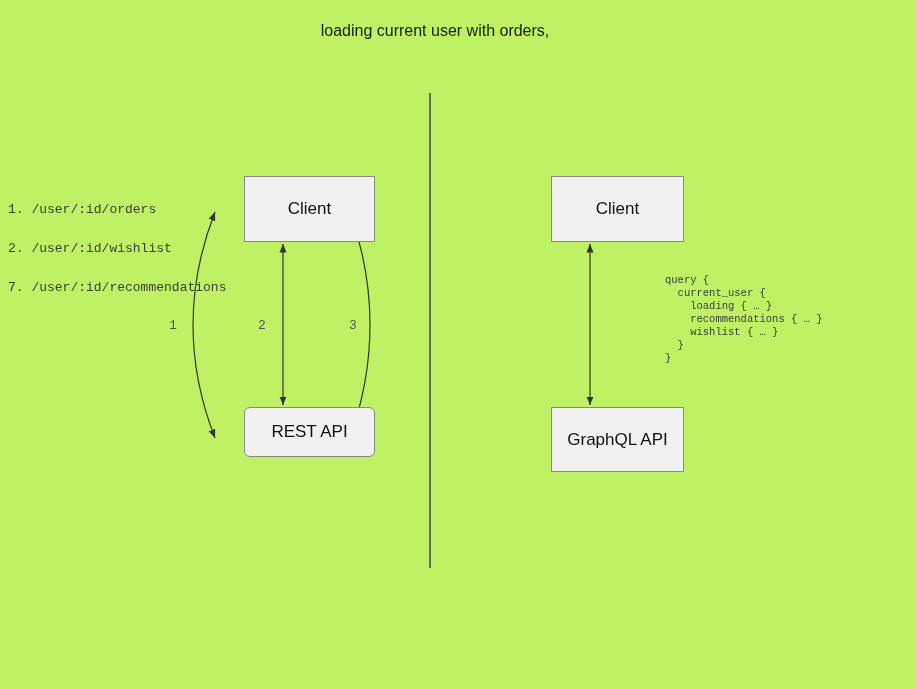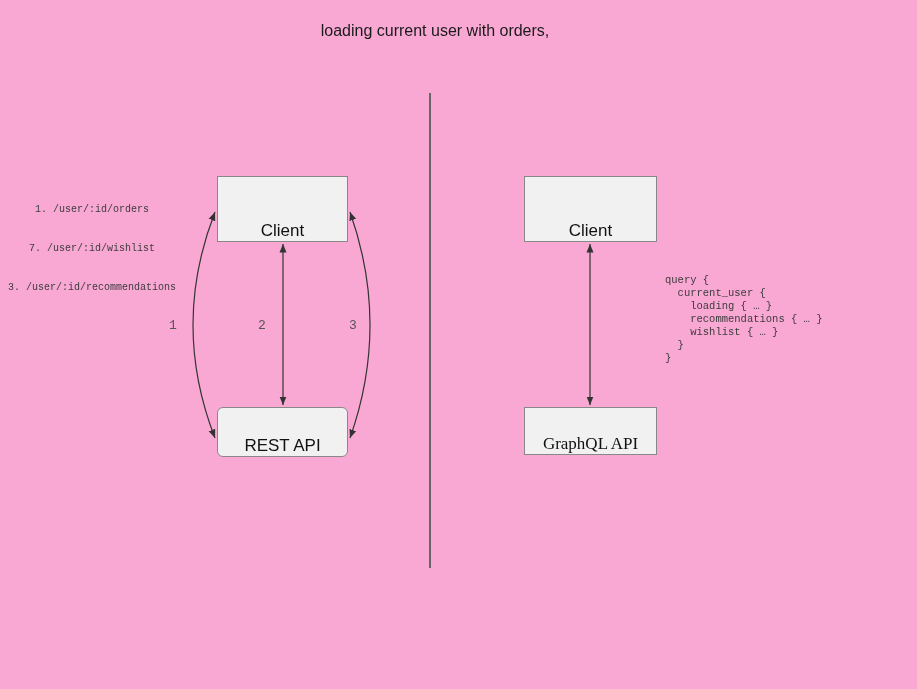--- a/index.html
+++ b/index.html
@@ -5,58 +5,58 @@
   * { margin: 0; padding: 0; box-sizing: border-box; }
   html, body { background: #ffffff; }
   body {
     font-family: "Liberation Sans", sans-serif;
     width: 917px; height: 689px;
     position: relative; overflow: hidden;
   }
   .canvas {
     position: absolute; left: 0; top: 0;
     width: 917px; height: 689px;
-    background: #f9a8d4;
+    background: #bef264;
   }
   .title {
     position: absolute;
     left: 435px; top: 21px;
     transform: translateX(-50%);
     text-align: center;
     font-size: 16px;
     line-height: 20px;
     color: #1a1a1a;
     white-space: nowrap;
   }
   .box {
     position: absolute;
     background: var(--box-fill, #f1f1f1);
     border: 1.5px solid var(--box-border, #888888);
-    display: flex; align-items: flex-end; justify-content: center;
+    display: flex; align-items: center; justify-content: center;
     font-size: 17px;
     color: #111111;
     white-space: nowrap;
+    margin-left: 27px;
   }
   .box.client-left  { left: 217px; top: 176px; width: 131px; height: 66px; }
   .box.rest-api     { left: 217px; top: 407px; width: 131px; height: 50px; border-radius: 6px; }
   .box.client-right { left: 524px; top: 176px; width: 133px; height: 66px; }
-  .box.graphql-api  { left: 524px; top: 407px; width: 133px; height: 48px; font-family: Liberation Serif, serif; }
+  .box.graphql-api  { left: 524px; top: 407px; width: 133px; height: 65px; }
 
   .mono {
     font-family: "Liberation Mono", monospace;
     color: #3c3c3c;
   }
   .endpoints {
     position: absolute;
     left: 8px; top: 177px;
-    font-size: 10px;
+    font-size: 13px;
     line-height: 13px;
     list-style: none;
     white-space: pre;
-    text-align: center;
   }
   .query-code {
     position: absolute;
     left: 665px; top: 274px;
     font-size: 10.5px;
     line-height: 13px;
     white-space: pre;
   }
   .arrow-label {
     position: absolute;
@@ -102,22 +102,22 @@
       </marker>
     </defs>
     <path class="arrow-line" d="M 215 212 Q 171 325 215 438" marker-start="url(#ah)" marker-end="url(#ah)"></path>
     <path class="arrow-line" d="M 283 244 L 283 405" marker-start="url(#ah)" marker-end="url(#ah)"></path>
     <path class="arrow-line" d="M 350 212 Q 390 325 350 438" marker-start="url(#ah)" marker-end="url(#ah)"></path>
     <path class="arrow-line" d="M 590 244 L 590 405" marker-start="url(#ah)" marker-end="url(#ah)"></path>
   </svg>
 
   <ul class="endpoints mono">
     <li>1. /user/:id/orders</li>
-    <li>7. /user/:id/wishlist</li>
-    <li>3. /user/:id/recommendations</li>
+    <li>2. /user/:id/wishlist</li>
+    <li>7. /user/:id/recommendations</li>
   </ul>
 
   <div class="box client-left">
     <span>Client</span>
   </div>
   <div class="box rest-api">
     <span>REST API</span>
   </div>
 
   <span class="arrow-label n1">1</span>

